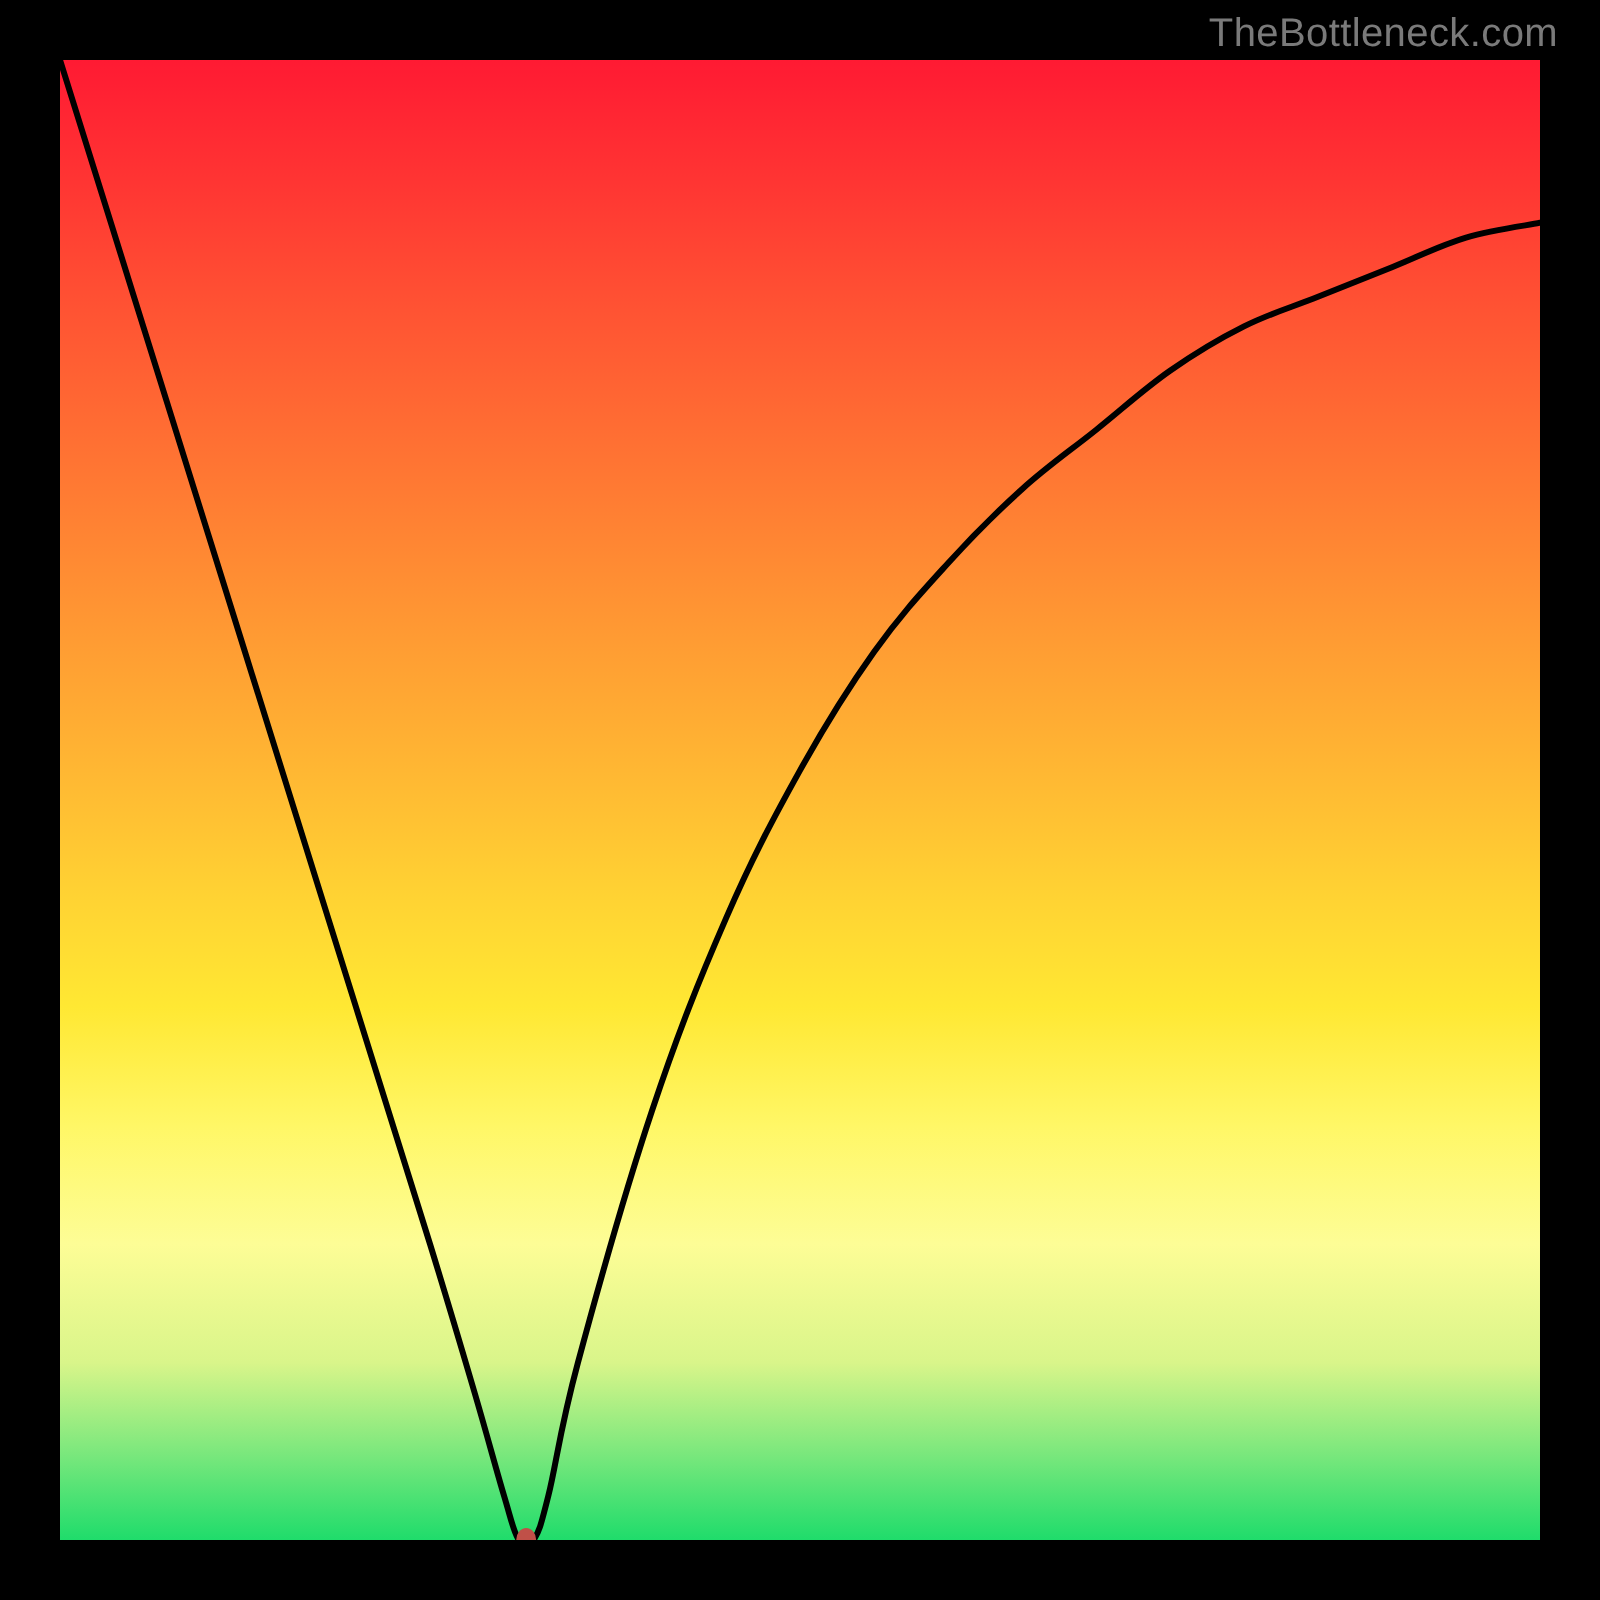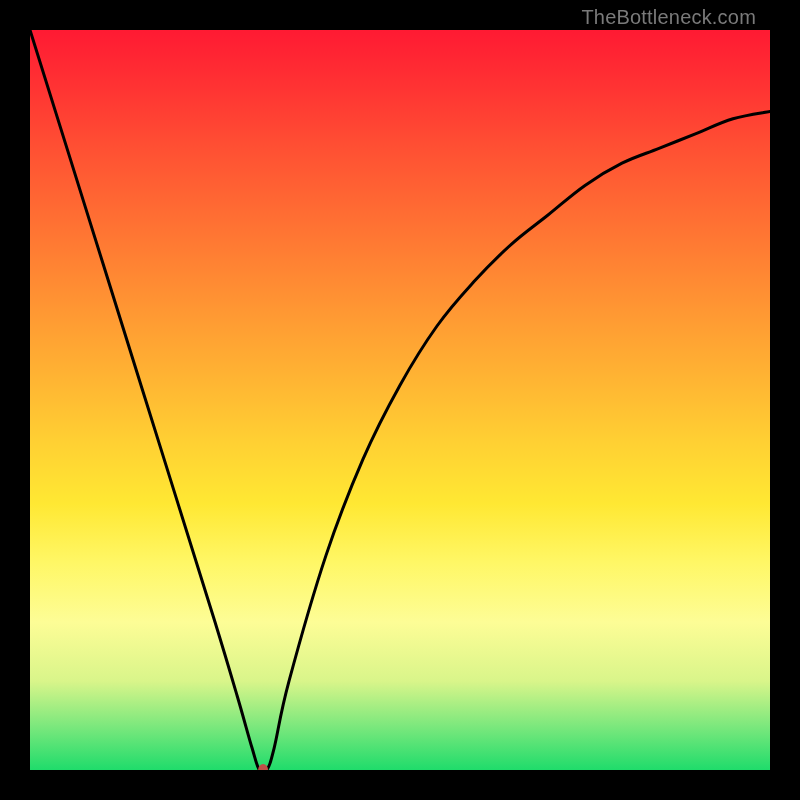--- a/index.html
+++ b/index.html
@@ -37,21 +37,21 @@
       #fff766 72%,
       #fdfd96 80%,
       #d9f58a 88%,
       #7de87d 94%,
       #1fdc6b 100%
     );
   }
   .watermark {
     position: absolute;
     top: 6px;
-    right: 44px;
+    right: 21px;
     color: #7a7a7a;
     font-size: 20px;
     font-weight: 500;
     letter-spacing: 0.2px;
   }
   svg.curve {
     position: absolute;
     left: 0;
     top: 0;
     width: 740px;

